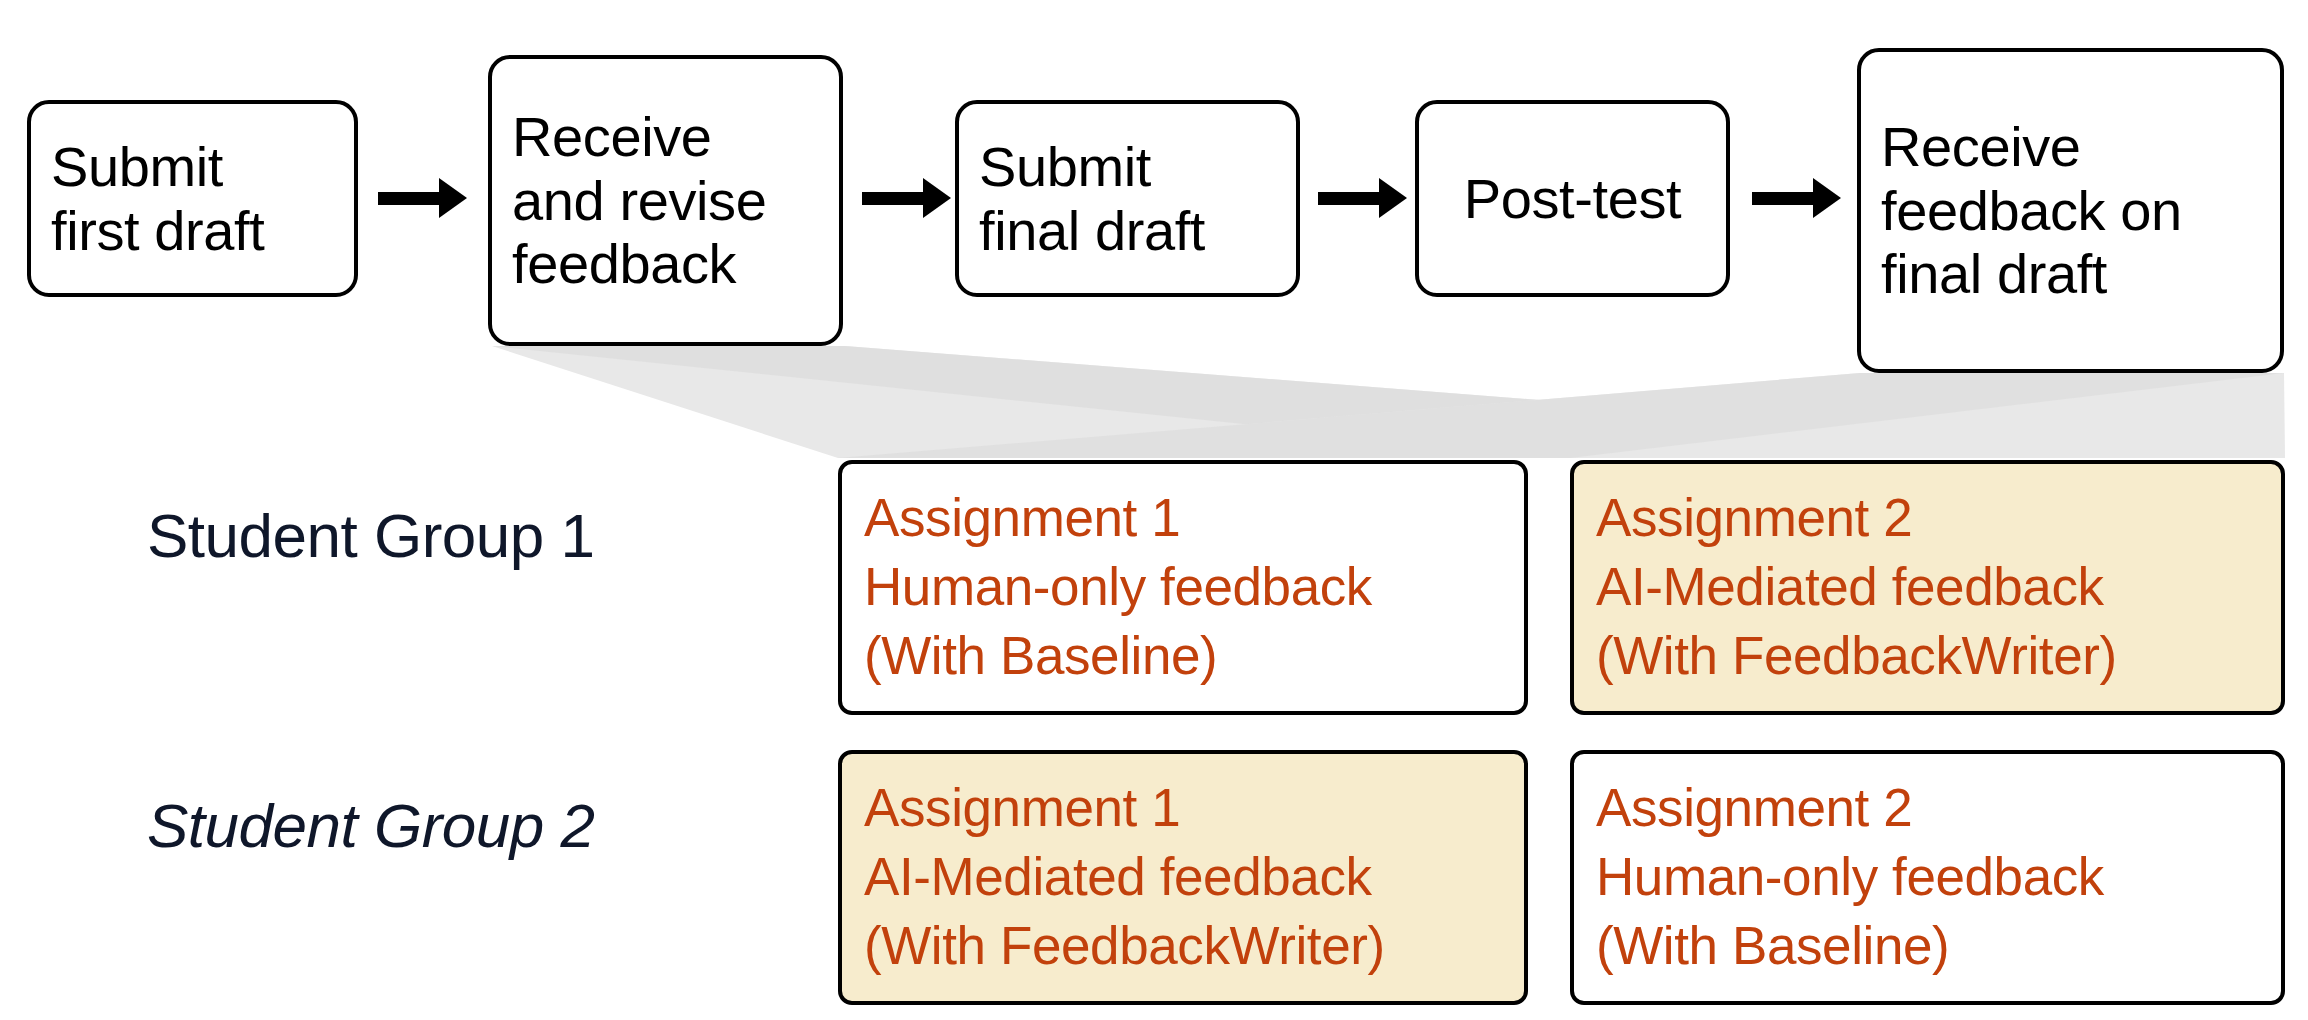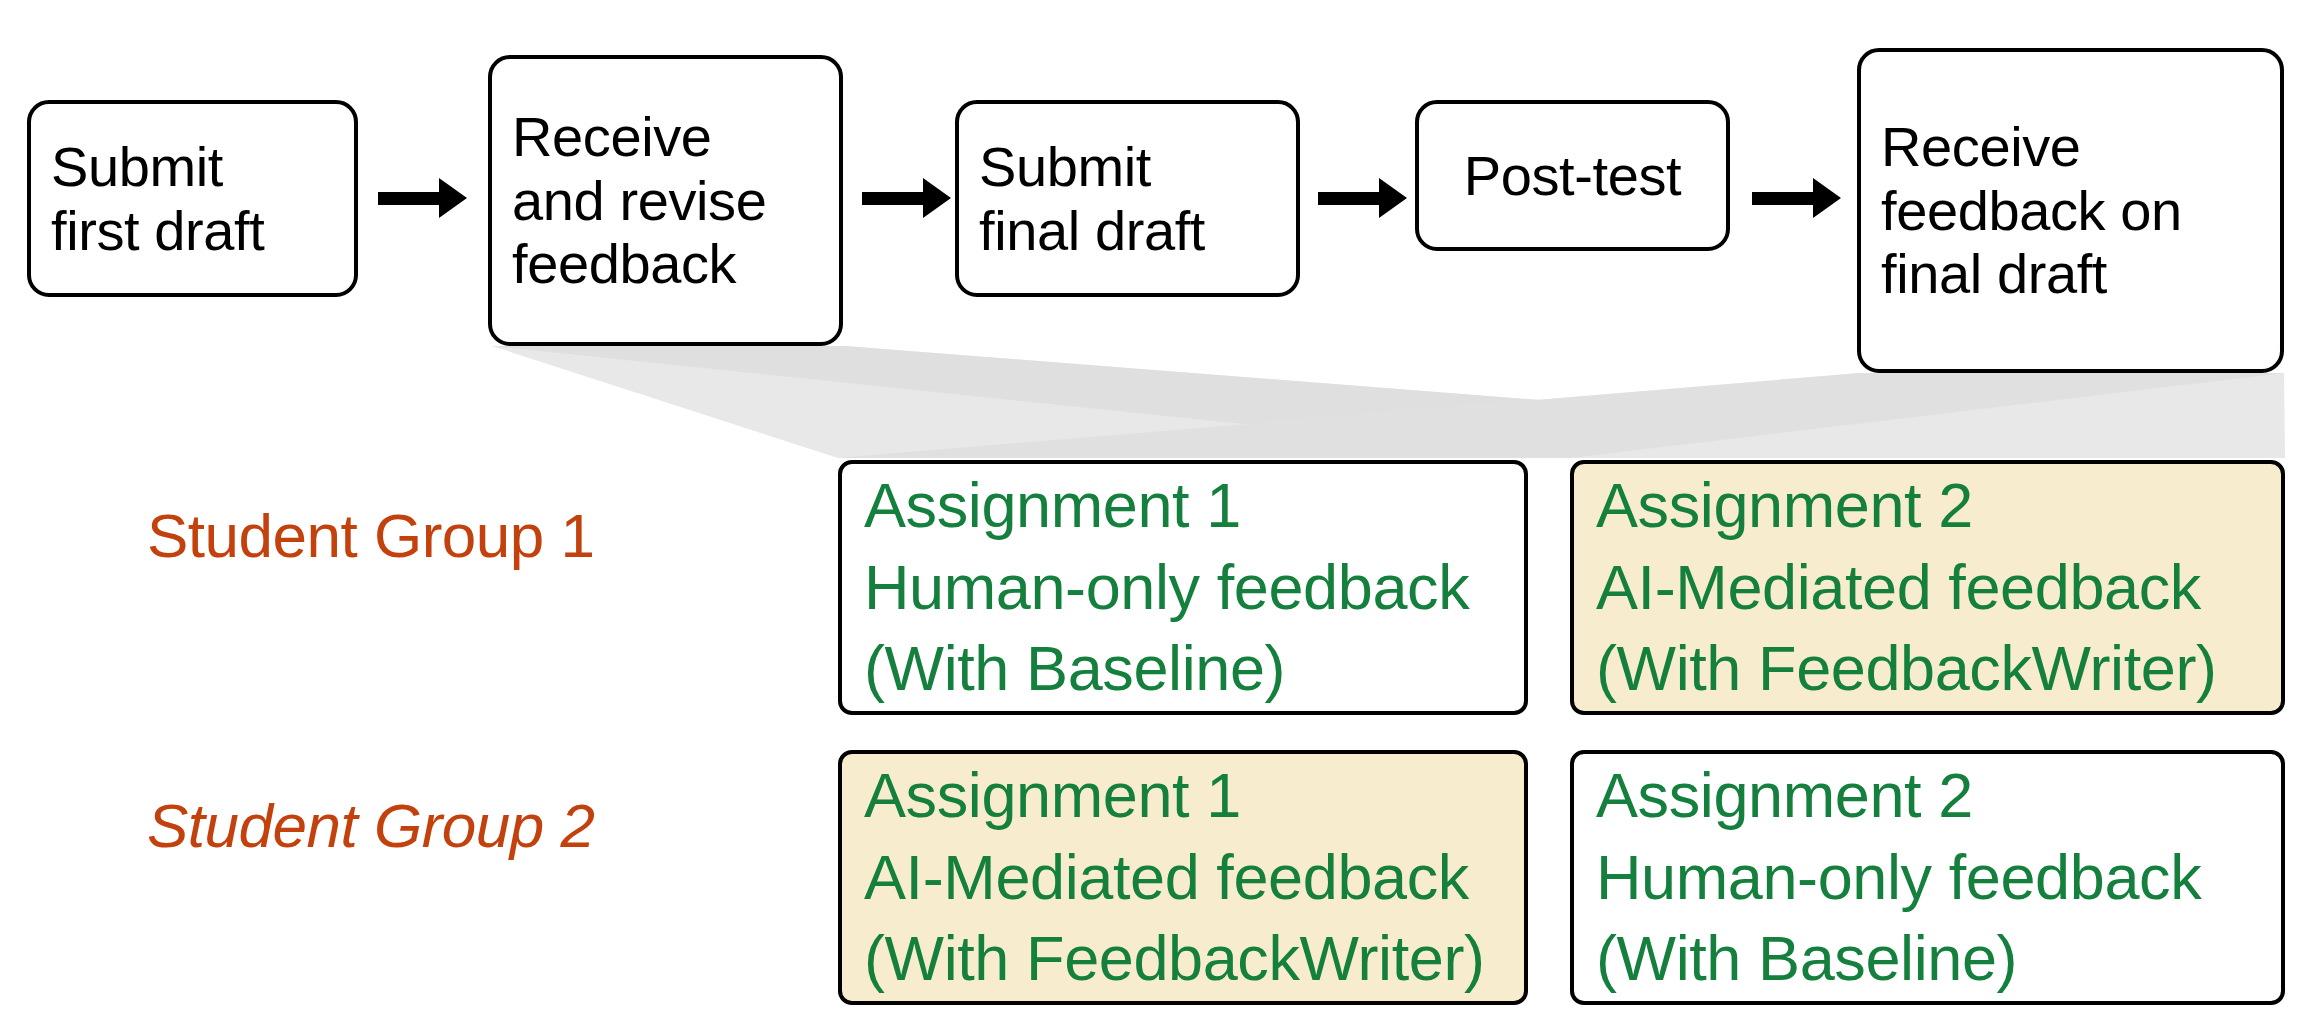--- a/index.html
+++ b/index.html
@@ -62,21 +62,21 @@
   
   .fan {
     position: absolute;
     z-index: 1;
     pointer-events: none;
   }
   
   .group-label {
     position: absolute;
     font-size: 62px;
-    color: #c2410c;
+    color: #0f172a;
     white-space: nowrap;
     z-index: 3;
     letter-spacing: -0.5px;
   }
   
   .assign-card {
     position: absolute;
     box-sizing: border-box;
     border: 4px solid #000000;
     border-radius: 14px;
@@ -84,23 +84,23 @@
     padding: 12px 18px 12px 22px;
     display: flex;
     flex-direction: column;
     justify-content: center;
     z-index: 3;
   }
   .assign-card.highlight {
     background: #F7ECCD;
   }
   .assign-card .line {
-    font-size: 63px;
+    font-size: 53px;
     line-height: 1.30;
-    color: #15803d;
+    color: #c2410c;
     white-space: nowrap;
     letter-spacing: -0.4px;
   }
 </style>
 </head>
 <body>
 
 <div id="canvas">
 
   <svg class="fan" width="2308" height="1020" style="left:0; top:0;" viewBox="0 0 2308 1020" xmlns="http://www.w3.org/2000/svg">
@@ -136,21 +136,21 @@
   <div class="flow-box" style="left:955px; top:100px; width:345px; height:197px;">
     <span class="line">Submit</span>
     <span class="line">final draft</span>
   </div>
 
   <div class="arrow" style="left:1318px; top:178px; width:92px;">
     <span class="shaft" style="width:62px;"></span>
     <span class="head"></span>
   </div>
 
-  <div class="flow-box" style="left:1415px; top:100px; width:315px; height:151px; justify-content:center; align-items:center; padding:4px 10px;">
+  <div class="flow-box" style="left:1415px; top:100px; width:315px; height:197px; justify-content:center; align-items:center; padding:4px 10px;">
     <span class="line">Post-test</span>
   </div>
 
   <div class="arrow" style="left:1752px; top:178px; width:92px;">
     <span class="shaft" style="width:62px;"></span>
     <span class="head"></span>
   </div>
 
   <div class="flow-box" style="left:1857px; top:48px; width:427px; height:325px;">
     <span class="line">Receive</span>

